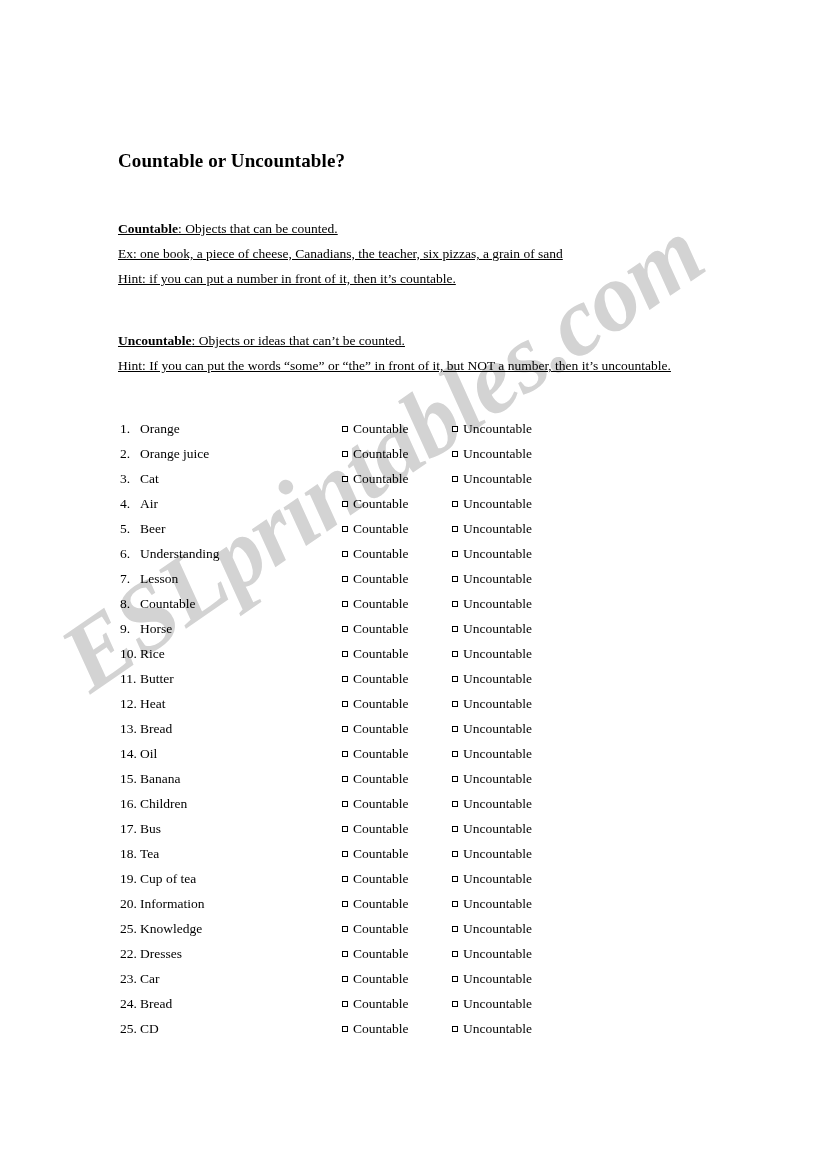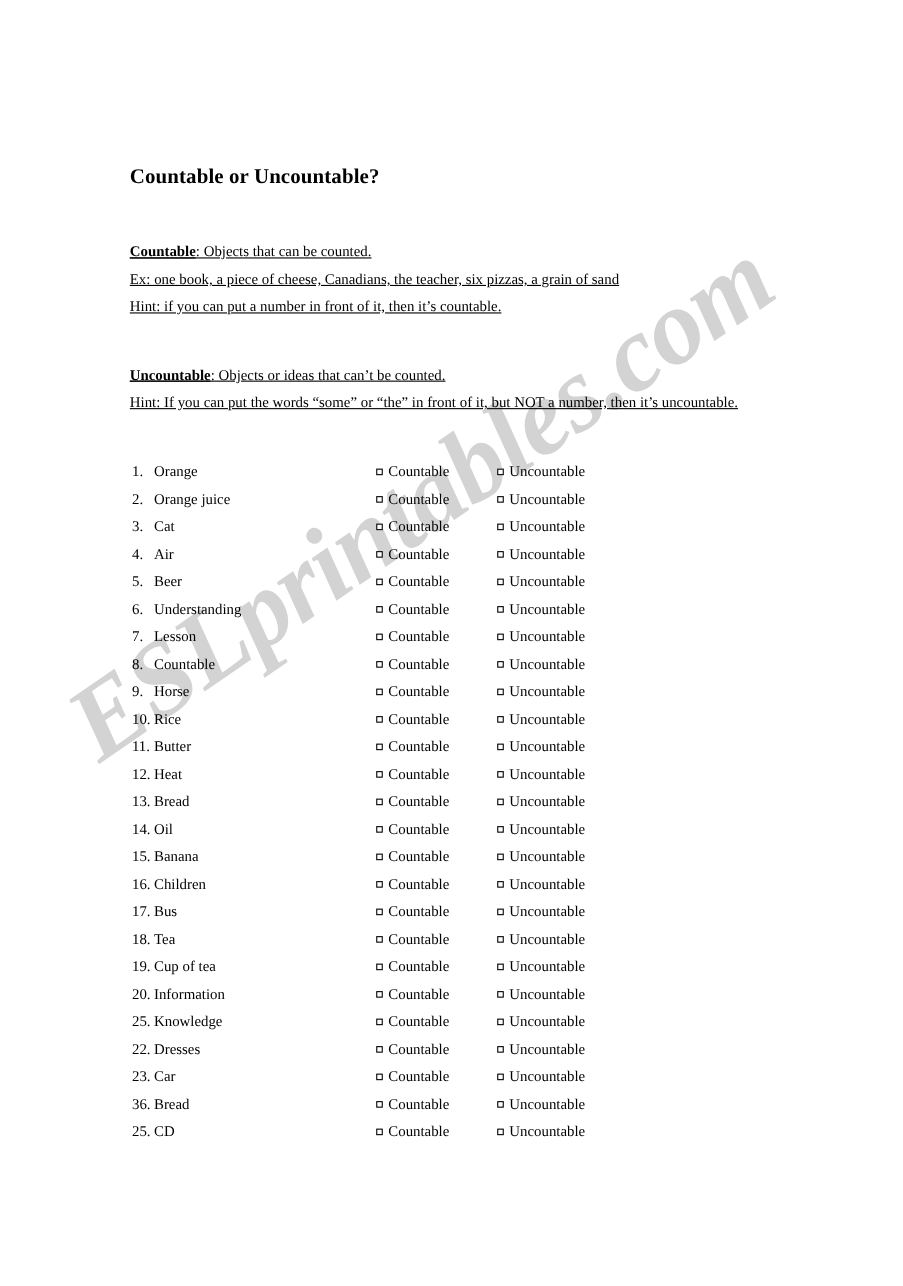--- a/index.html
+++ b/index.html
@@ -261,21 +261,21 @@
           <div class="item-label"><span class="item-num">22.</span><span>Dresses</span></div>
           <div class="opt opt-countable"><span class="checkbox"></span><span class="opt-text">Countable</span></div>
           <div class="opt opt-uncountable"><span class="checkbox"></span><span class="opt-text">Uncountable</span></div>
         </div>
         <div class="exercise-row">
           <div class="item-label"><span class="item-num">23.</span><span>Car</span></div>
           <div class="opt opt-countable"><span class="checkbox"></span><span class="opt-text">Countable</span></div>
           <div class="opt opt-uncountable"><span class="checkbox"></span><span class="opt-text">Uncountable</span></div>
         </div>
         <div class="exercise-row">
-          <div class="item-label"><span class="item-num">36.</span><span>Bread</span></div>
+          <div class="item-label"><span class="item-num">24.</span><span>Bread</span></div>
           <div class="opt opt-countable"><span class="checkbox"></span><span class="opt-text">Countable</span></div>
           <div class="opt opt-uncountable"><span class="checkbox"></span><span class="opt-text">Uncountable</span></div>
         </div>
         <div class="exercise-row">
           <div class="item-label"><span class="item-num">25.</span><span>CD</span></div>
           <div class="opt opt-countable"><span class="checkbox"></span><span class="opt-text">Countable</span></div>
           <div class="opt opt-uncountable"><span class="checkbox"></span><span class="opt-text">Uncountable</span></div>
         </div>
       </div>
 

